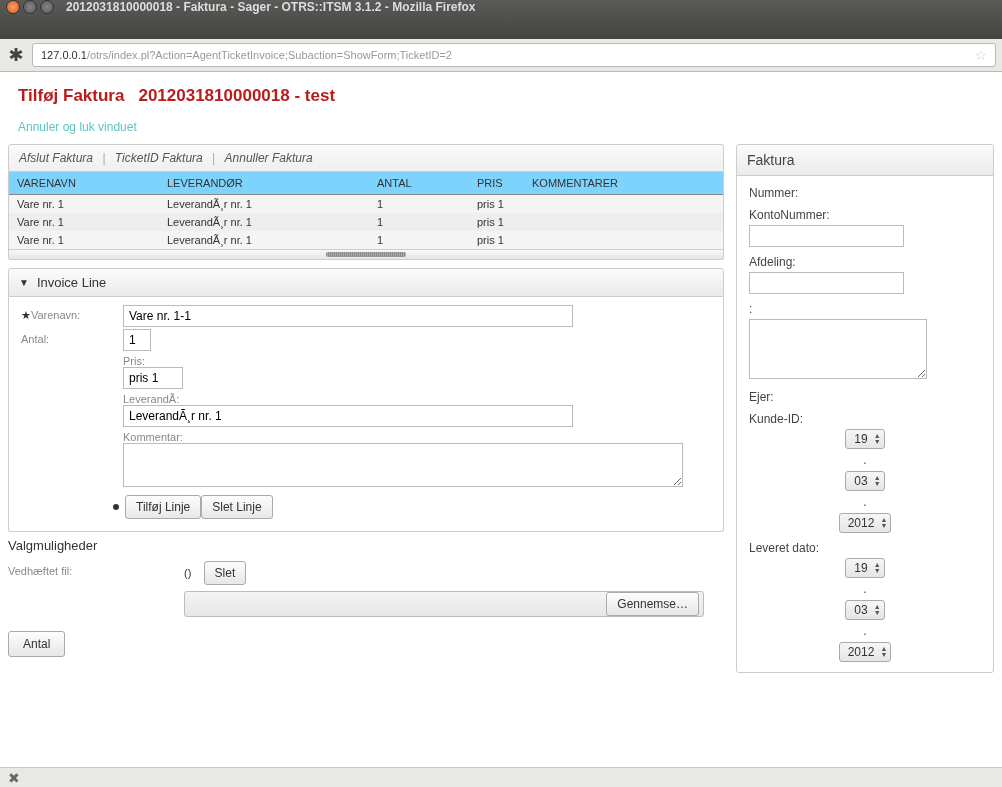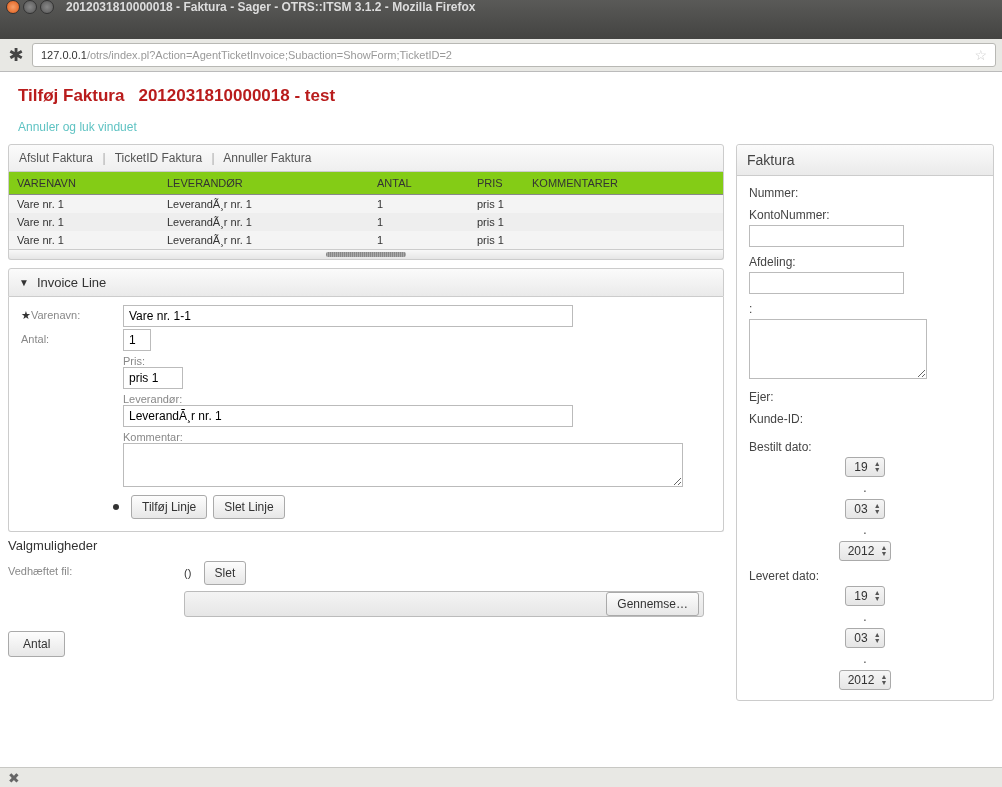--- a/index.html
+++ b/index.html
@@ -22,45 +22,45 @@
 .header { padding: 14px 18px 10px; }
 .header h1 { font-size: 17px; font-weight: bold; color: #b91c1c; }
 .header h1 .gap { display: inline-block; width: 14px; }
 .cancel-link { display: inline-block; margin-top: 14px; color: #5fc3c3; text-decoration: none; font-size: 12px; }
 
 .content { display: flex; gap: 12px; padding: 0 8px 12px; align-items: flex-start; }
 .main { flex: 1; }
 .side { width: 258px; }
 
 .toolbar { background: linear-gradient(#fbfbfb, #efefef); border: 1px solid #ccc; border-radius: 3px 3px 0 0; padding: 6px 10px; font-size: 12px; }
-.toolbar a { color: #555; text-decoration: none; }
+.toolbar a { color: #555; text-decoration: none; font-style: italic; }
 .toolbar .sep { color: #aaa; margin: 0 6px; }
 
-.table-wrap { border: 1px solid #ccc; border-top: none; background: #84cc16; }
+.table-wrap { border: 1px solid #ccc; border-top: none; background: #7dd3fc; }
 table.grid { width: 100%; border-collapse: collapse; font-size: 11px; }
 table.grid th { text-align: left; padding: 5px 8px; border-bottom: 1px solid #888; color: #333; font-weight: normal; }
 table.grid td { padding: 3px 8px; background: #f4f4f4; }
 table.grid tr:nth-child(even) td { background: #eee; }
 
 .splitter { height: 10px; background: linear-gradient(#f8f8f8, #e6e6e6); border: 1px solid #ccc; border-top: none; position: relative; border-radius: 0 0 3px 3px; }
 .splitter .grip { position: absolute; left: 50%; top: 2px; transform: translateX(-50%); width: 80px; height: 5px; background: repeating-linear-gradient(90deg,#888,#888 1px,#aaa 1px,#aaa 2px); border-radius: 2px; }
 
 .section-hdr { margin-top: 8px; background: linear-gradient(#fbfbfb, #eaeaea); border: 1px solid #ccc; border-radius: 3px 3px 0 0; padding: 6px 10px; font-size: 13px; color: #333; display: flex; align-items: center; gap: 8px; }
 .caret { font-size: 10px; }
 .section-body { border: 1px solid #ccc; border-top: none; padding: 8px 12px 12px; background: #fff; border-radius: 0 0 3px 3px; }
 
 .fld { display: flex; margin-bottom: 2px; }
 .fld-lbl { width: 102px; text-align: left; padding: 4px 8px 0 0; color: #888; font-size: 11px; }
 .fld-lbl .req { color: #333; }
 .fld-ctl input[type=text], .fld-ctl textarea { border: 1px solid #bbb; padding: 3px 5px; font-size: 12px; background: #fff; }
 .fld-ctl .sub-lbl { color: #888; font-size: 11px; margin-top: 4px; display: block; }
 
 .btn { background: linear-gradient(#fdfdfd, #e7e7e7); border: 1px solid #aaa; border-radius: 3px; padding: 4px 10px; font-size: 12px; cursor: pointer; color: #333; }
 
-.line-btns { margin-top: 6px; display: flex; align-items: center; gap: 6px; }
+.line-btns { margin-top: 6px; display: flex; align-items: center; }
 .bullet { width: 6px; height: 6px; background: #333; border-radius: 50%; margin: 0 6px 0 92px; }
 
 .valg { margin-top: 6px; font-size: 13px; color: #333; }
 
 .attach-row { display: flex; margin-top: 8px; }
 .attach-lbl { width: 176px; text-align: left; padding: 4px 10px 0 0; color: #888; }
 .attach-ctl { flex: 1; }
 .browse-bar { margin-top: 6px; background: linear-gradient(#f4f4f4, #e6e6e6); border: 1px solid #bbb; border-radius: 3px; height: 26px; display: flex; align-items: center; justify-content: flex-end; padding: 0 4px; width: 520px; }
 
 .send-row { margin-top: 14px; }
@@ -165,21 +165,21 @@
       <div class="fld">
         <div class="fld-lbl"><span class="req">★</span><span>Varenavn:</span></div>
         <div class="fld-ctl"><input type="text" style="width: 450px;" value="Vare nr. 1-1"></div>
       </div>
       <div class="fld">
         <div class="fld-lbl">Antal:</div>
         <div class="fld-ctl">
           <input type="text" style="width: 28px;" value="1">
           <span class="sub-lbl">Pris:</span>
           <input type="text" style="width: 60px;" value="pris 1">
-          <span class="sub-lbl">Leverandør:</span>
+          <span class="sub-lbl">LeverandÃ:</span>
           <input type="text" style="width: 450px;" value="LeverandÃ¸r nr. 1">
           <span class="sub-lbl">Kommentar:</span>
           <textarea style="width: 560px; height: 44px;"></textarea>
         </div>
       </div>
       <div class="line-btns">
         <div class="bullet"></div>
         <button class="btn">Tilføj Linje</button>
         <button class="btn">Slet Linje</button>
       </div>
@@ -216,21 +216,20 @@
         <span class="p-lbl">Afdeling:</span>
         <input class="p-inp" type="text" style="">
 
         <span class="p-lbl">:</span>
         <textarea class="p-ta" style=""></textarea>
 
         <span class="p-lbl">Ejer:</span>
 
         <span class="p-lbl">Kunde-ID:</span>
 
-        <span class="p-lbl" style="margin-top:14px">Bestilt dato:</span>
         <div class="date-row">
           <span class="spinbox">
               <span>19</span>
               <span class="spin-arrows">
                 <span>▲</span>
                 <span>▼</span>
               </span>
             </span>
           <span>.</span>
           <span class="spinbox">

